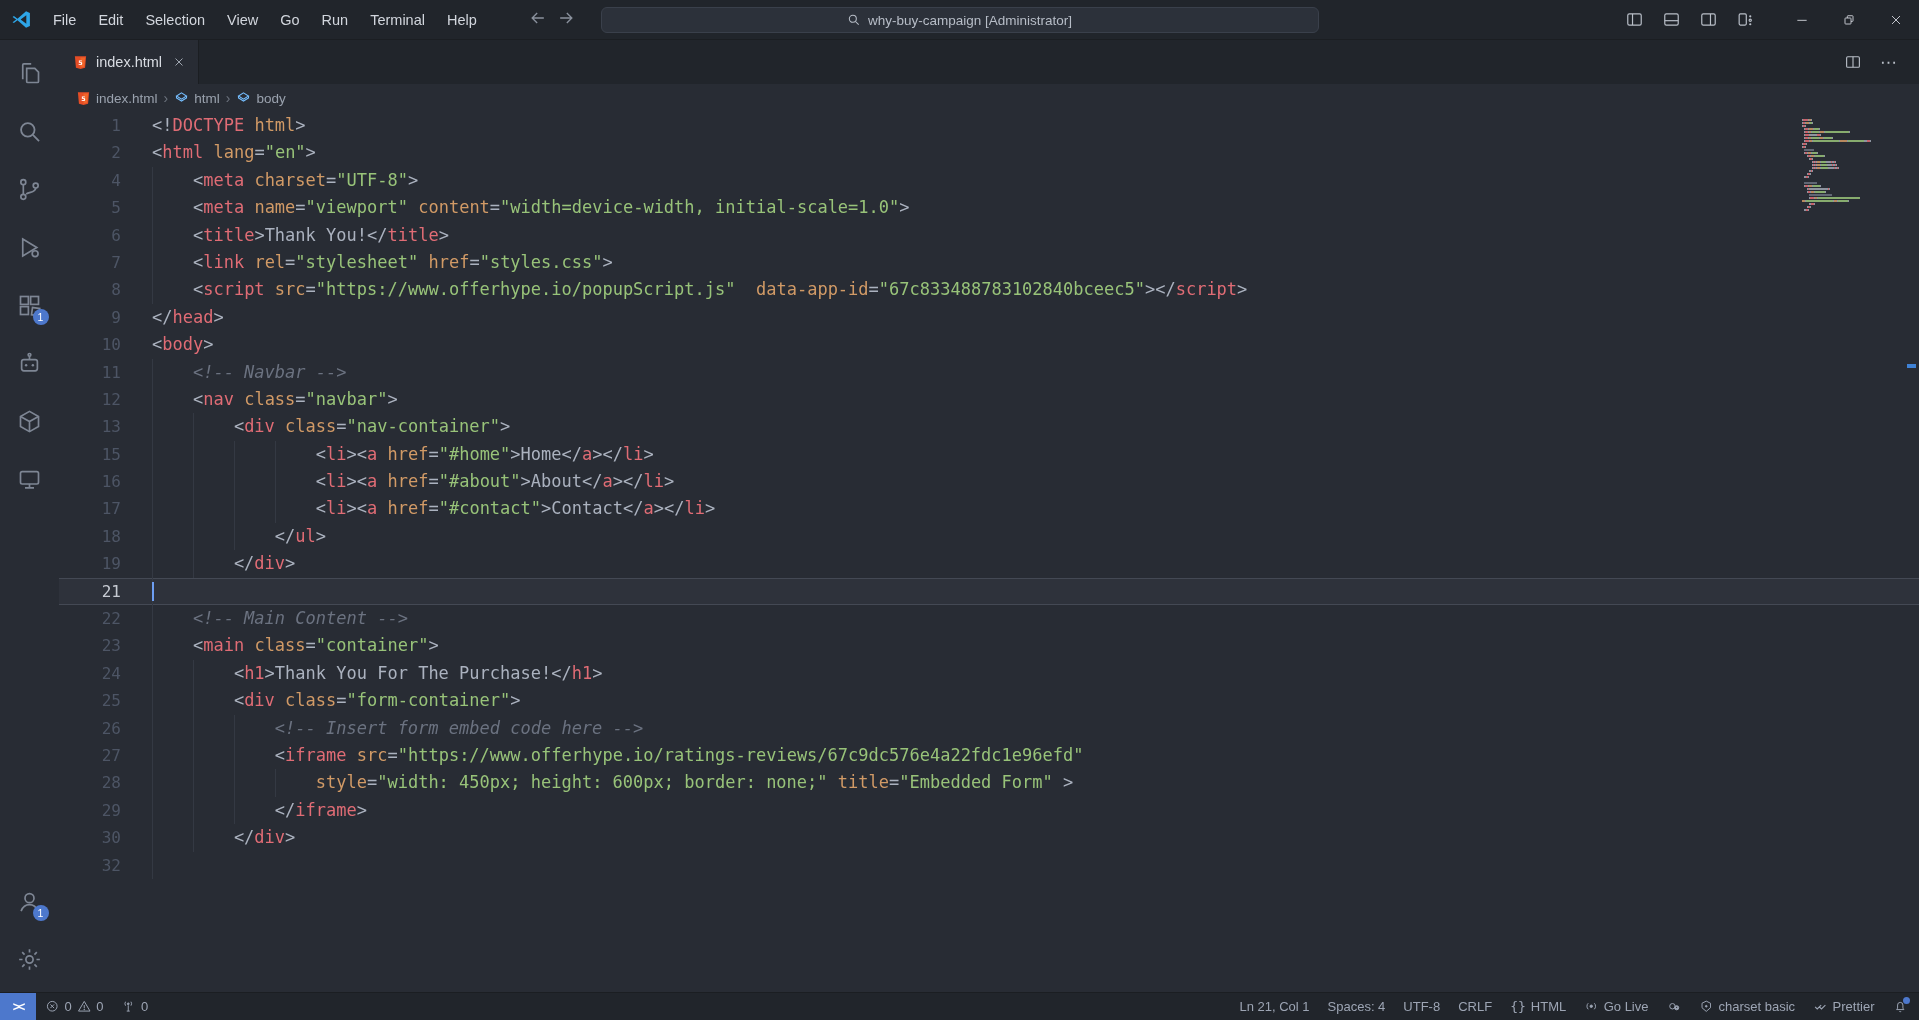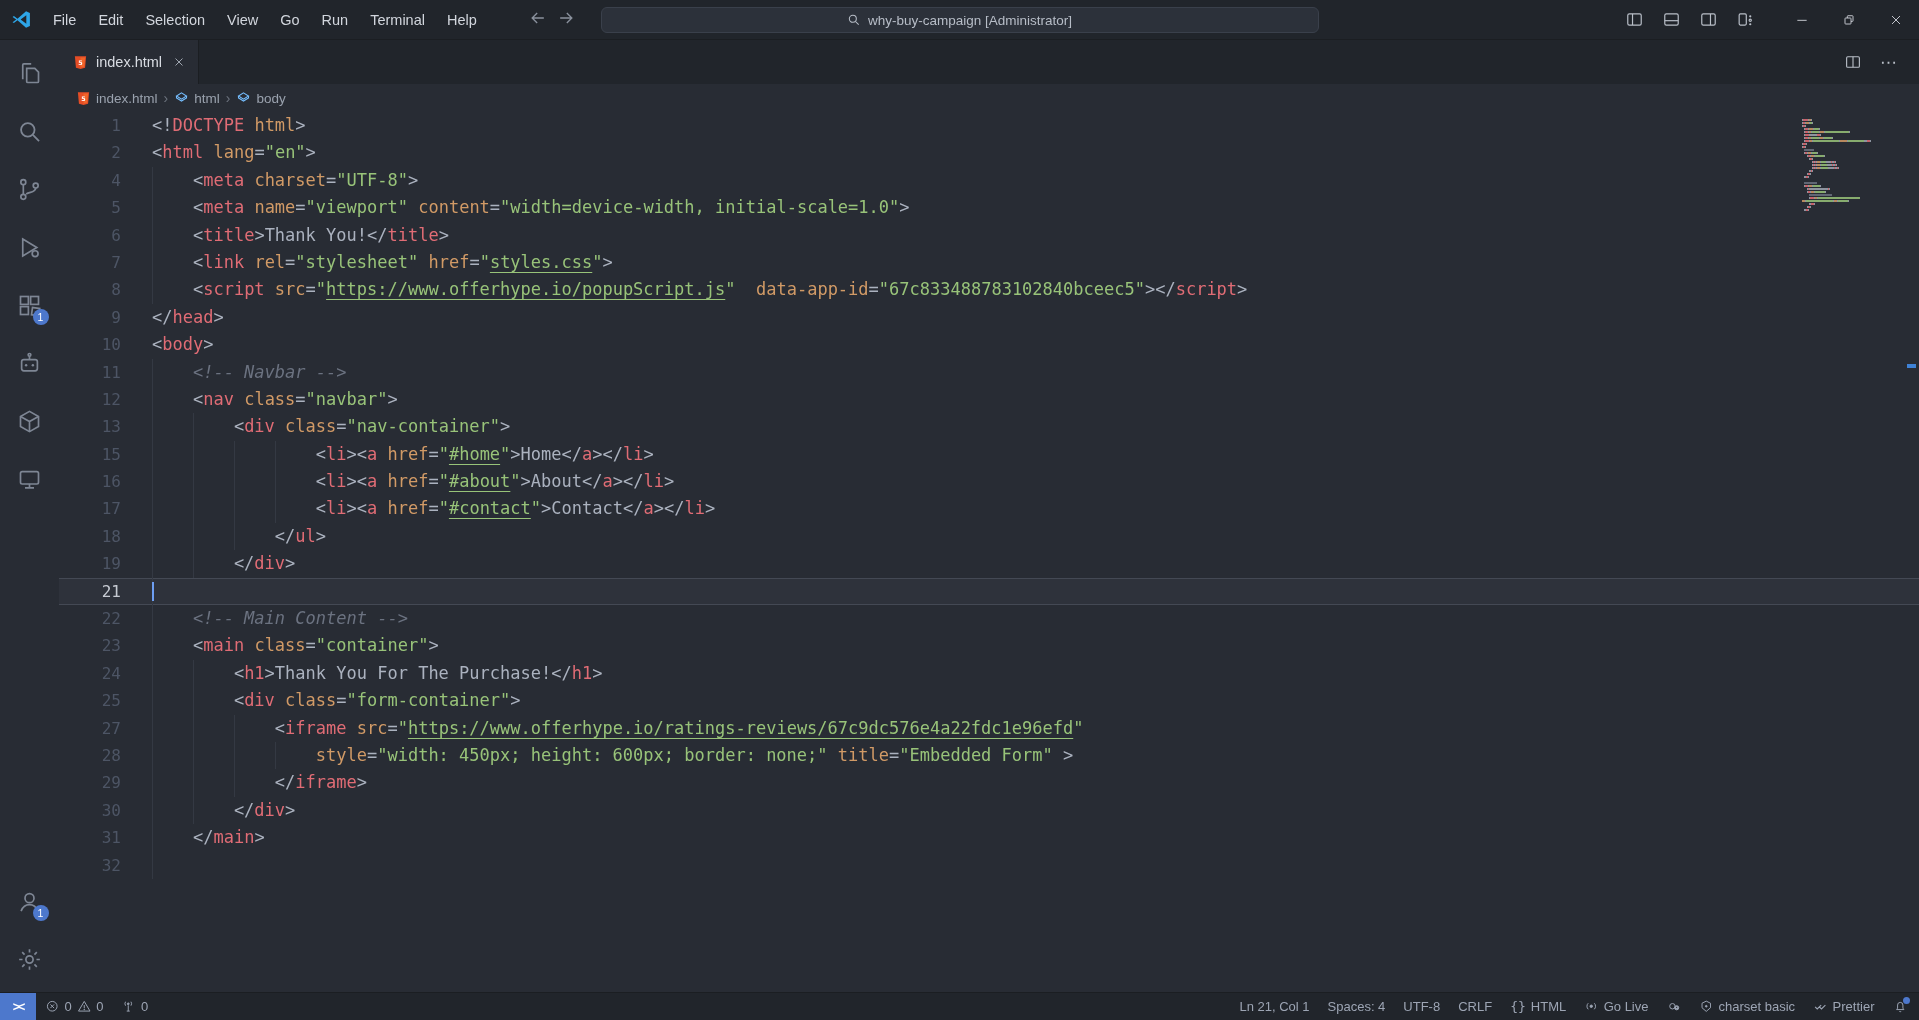--- a/index.html
+++ b/index.html
@@ -64,21 +64,21 @@
     font-family:"DejaVu Sans Mono","Liberation Mono",monospace; font-size:17px; color:#abb2bf; }
   .code-row { position:relative; height:27.4px; line-height:27.4px; white-space:pre; }
   .ln { display:inline-block; width:62px; text-align:right; color:#4d5565; font-size:16px;
     font-family:"DejaVu Sans Mono","Liberation Mono",monospace; vertical-align:top; }
   .current .ln { color:#c6cad2; }
   .lc { margin-left:31px; display:inline-block; }
   .tk-p, .tk-w { color:var(--punct,#abb2bf); }
   .tk-t { color:var(--tag,#e06c75); }
   .tk-a { color:var(--attr,#d19a66); }
   .tk-s { color:var(--str,#98c379); }
-  .tk-u { color:var(--str,#98c379); text-decoration:underline; text-underline-offset:4px; }
+  .tk-u { color:var(--str,#98c379); text-underline-offset:4px; }
   .tk-c { color:var(--comment,#6b7280); font-style:italic; }
   .guide { position:absolute; top:0; bottom:0; width:1px; background:#343943; }
   .current { background:rgba(170,180,200,0.05);
     box-shadow: inset 0 1px 0 rgba(95,102,116,0.45), inset 0 -1px 0 rgba(95,102,116,0.45); }
   .cursor { position:absolute; left:93px; top:4px; width:2px; height:19px; background:#6d9ef2; }
 
   .minimap { position:absolute; top:7px; right:17px; width:100px; display:flex; flex-direction:column; gap:1px; }
   .mm-row { height:2px; display:flex; }
   .mm-row i { height:100%; display:inline-block; opacity:0.85; }
   .mm-p, .mm-w { background:#a0a7b3; }
@@ -332,25 +332,25 @@
             <div class="code-row"><i class="guide" style="left: 93px;"></i><i class="guide" style="left: 133.92px;"></i><i class="guide" style="left: 174.84px;"></i><i class="guide" style="left: 215.76px;"></i><span class="ln">15</span><span class="lc"><span class="tk-p">                &lt;</span><span class="tk-t">li</span><span class="tk-p">&gt;&lt;</span><span class="tk-t">a</span><span class="tk-p"> </span><span class="tk-a">href</span><span class="tk-p">=</span><span class="tk-s">"</span><span class="tk-u">#home</span><span class="tk-s">"</span><span class="tk-p">&gt;</span><span class="tk-w">Home</span><span class="tk-p">&lt;/</span><span class="tk-t">a</span><span class="tk-p">&gt;&lt;/</span><span class="tk-t">li</span><span class="tk-p">&gt;</span></span></div>
             <div class="code-row"><i class="guide" style="left: 93px;"></i><i class="guide" style="left: 133.92px;"></i><i class="guide" style="left: 174.84px;"></i><i class="guide" style="left: 215.76px;"></i><span class="ln">16</span><span class="lc"><span class="tk-p">                &lt;</span><span class="tk-t">li</span><span class="tk-p">&gt;&lt;</span><span class="tk-t">a</span><span class="tk-p"> </span><span class="tk-a">href</span><span class="tk-p">=</span><span class="tk-s">"</span><span class="tk-u">#about</span><span class="tk-s">"</span><span class="tk-p">&gt;</span><span class="tk-w">About</span><span class="tk-p">&lt;/</span><span class="tk-t">a</span><span class="tk-p">&gt;&lt;/</span><span class="tk-t">li</span><span class="tk-p">&gt;</span></span></div>
             <div class="code-row"><i class="guide" style="left: 93px;"></i><i class="guide" style="left: 133.92px;"></i><i class="guide" style="left: 174.84px;"></i><i class="guide" style="left: 215.76px;"></i><span class="ln">17</span><span class="lc"><span class="tk-p">                &lt;</span><span class="tk-t">li</span><span class="tk-p">&gt;&lt;</span><span class="tk-t">a</span><span class="tk-p"> </span><span class="tk-a">href</span><span class="tk-p">=</span><span class="tk-s">"</span><span class="tk-u">#contact</span><span class="tk-s">"</span><span class="tk-p">&gt;</span><span class="tk-w">Contact</span><span class="tk-p">&lt;/</span><span class="tk-t">a</span><span class="tk-p">&gt;&lt;/</span><span class="tk-t">li</span><span class="tk-p">&gt;</span></span></div>
             <div class="code-row"><i class="guide" style="left: 93px;"></i><i class="guide" style="left: 133.92px;"></i><i class="guide" style="left: 174.84px;"></i><span class="ln">18</span><span class="lc"><span class="tk-p">            &lt;/</span><span class="tk-t">ul</span><span class="tk-p">&gt;</span></span></div>
             <div class="code-row"><i class="guide" style="left: 93px;"></i><i class="guide" style="left: 133.92px;"></i><span class="ln">19</span><span class="lc"><span class="tk-p">        &lt;/</span><span class="tk-t">div</span><span class="tk-p">&gt;</span></span></div>
             <div class="code-row current"><i class="guide" style="left: 93px;"></i><span class="ln">21</span><span class="lc"></span><i class="cursor"></i></div>
             <div class="code-row"><i class="guide" style="left: 93px;"></i><span class="ln">22</span><span class="lc"><span class="tk-c">    &lt;!-- Main Content --&gt;</span></span></div>
             <div class="code-row"><i class="guide" style="left: 93px;"></i><span class="ln">23</span><span class="lc"><span class="tk-p">    &lt;</span><span class="tk-t">main</span><span class="tk-p"> </span><span class="tk-a">class</span><span class="tk-p">=</span><span class="tk-s">"container"</span><span class="tk-p">&gt;</span></span></div>
             <div class="code-row"><i class="guide" style="left: 93px;"></i><i class="guide" style="left: 133.92px;"></i><span class="ln">24</span><span class="lc"><span class="tk-p">        &lt;</span><span class="tk-t">h1</span><span class="tk-p">&gt;</span><span class="tk-w">Thank You For The Purchase!</span><span class="tk-p">&lt;/</span><span class="tk-t">h1</span><span class="tk-p">&gt;</span></span></div>
             <div class="code-row"><i class="guide" style="left: 93px;"></i><i class="guide" style="left: 133.92px;"></i><span class="ln">25</span><span class="lc"><span class="tk-p">        &lt;</span><span class="tk-t">div</span><span class="tk-p"> </span><span class="tk-a">class</span><span class="tk-p">=</span><span class="tk-s">"form-container"</span><span class="tk-p">&gt;</span></span></div>
+            <div class="code-row"><i class="guide" style="left: 93px;"></i><i class="guide" style="left: 133.92px;"></i><i class="guide" style="left: 174.84px;"></i><span class="ln">26</span><span class="lc"><span class="tk-c">            &lt;!-- Insert form embed code here --&gt;</span></span></div>
             <div class="code-row"><i class="guide" style="left: 93px;"></i><i class="guide" style="left: 133.92px;"></i><i class="guide" style="left: 174.84px;"></i><span class="ln">27</span><span class="lc"><span class="tk-p">            &lt;</span><span class="tk-t">iframe</span><span class="tk-p"> </span><span class="tk-a">src</span><span class="tk-p">=</span><span class="tk-s">"</span><span class="tk-u">https://www.offerhype.io/ratings-reviews/67c9dc576e4a22fdc1e96efd</span><span class="tk-s">"</span></span></div>
             <div class="code-row"><i class="guide" style="left: 93px;"></i><i class="guide" style="left: 133.92px;"></i><i class="guide" style="left: 174.84px;"></i><i class="guide" style="left: 215.76px;"></i><span class="ln">28</span><span class="lc"><span class="tk-p">                </span><span class="tk-a">style</span><span class="tk-p">=</span><span class="tk-s">"width: 450px; height: 600px; border: none;"</span><span class="tk-p"> </span><span class="tk-a">title</span><span class="tk-p">=</span><span class="tk-s">"Embedded Form"</span><span class="tk-p"> &gt;</span></span></div>
             <div class="code-row"><i class="guide" style="left: 93px;"></i><i class="guide" style="left: 133.92px;"></i><i class="guide" style="left: 174.84px;"></i><span class="ln">29</span><span class="lc"><span class="tk-p">            &lt;/</span><span class="tk-t">iframe</span><span class="tk-p">&gt;</span></span></div>
             <div class="code-row"><i class="guide" style="left: 93px;"></i><i class="guide" style="left: 133.92px;"></i><span class="ln">30</span><span class="lc"><span class="tk-p">        &lt;/</span><span class="tk-t">div</span><span class="tk-p">&gt;</span></span></div>
-            <div class="code-row"><i class="guide" style="left: 93px;"></i><span class="ln">31</span><span class="lc"><span class="tk-p">    &lt;/</span><span class="tk-t">main</span><span class="tk-p">&gt;</span></span></div>
             <div class="code-row"><i class="guide" style="left: 93px;"></i><span class="ln">32</span><span class="lc"></span></div>
           </div>
         <div class="minimap" id="minimap">
             <div class="mm-row">
               <i class="mm-p" style="width: 1.24px;"></i>
               <i class="mm-t" style="width: 4.34px;"></i>
               <i class="mm-p" style="width: 1px;"></i>
               <i class="mm-a" style="width: 2.48px;"></i>
               <i class="mm-p" style="width: 1px;"></i>
             </div>

